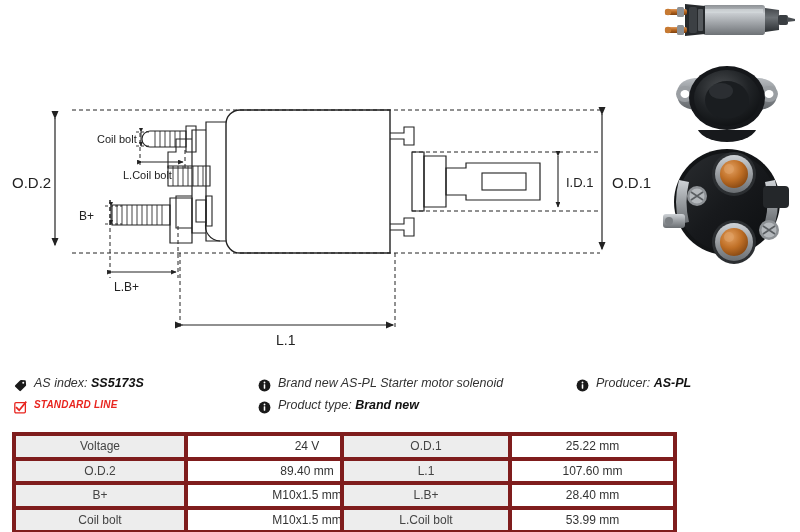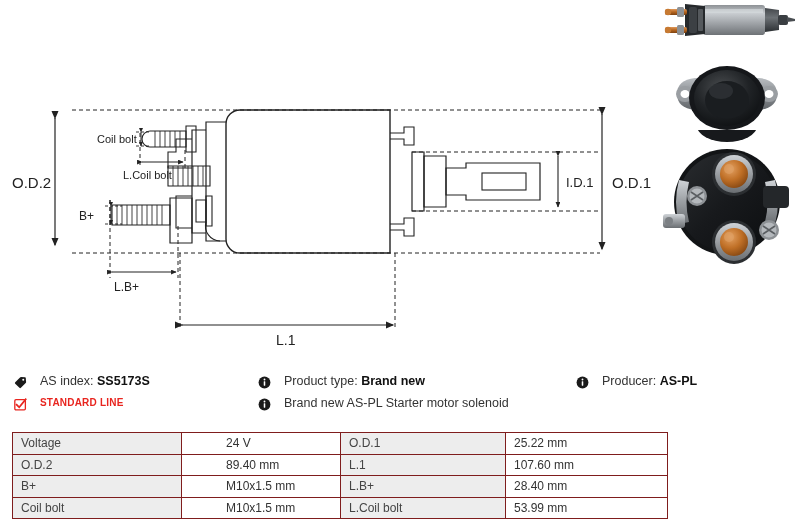--- a/index.html
+++ b/index.html
@@ -21,35 +21,35 @@
   .ph2{top:58px;height:72px;}
   .ph3{top:130px;height:138px;}
   .photo svg{display:block;}
 
   
   .info{position:absolute;left:0;top:370px;width:800px;height:58px;}
   .info-col{position:absolute;top:0;}
   .c1{left:14px;width:240px;}
   .c2{left:258px;width:300px;}
   .c3{left:576px;width:235px;}
-  .info-line{display:flex;align-items:center;gap:13px;height:22px;font-size:12.5px;line-height:18px;}
+  .info-line{display:flex;align-items:flex-end;gap:7px;height:22px;font-size:12.5px;line-height:18px;font-style:italic;}
   .info-line .txt{white-space:nowrap;color:#333;}
   .info-line .txt b{font-weight:bold;color:#111;}
   .std{color:#e8251f;font-weight:bold;font-size:10px;letter-spacing:.2px;}
   .ico{flex:0 0 auto;width:13px;height:13px;margin-top:2px;}
   .ico svg{display:block;}
 
   
   .tables{position:absolute;left:0;top:432px;width:800px;height:98px;}
   table.spec{border-collapse:collapse;position:absolute;top:0;table-layout:fixed;}
   table.spec.left{left:12px;width:318px;}
   table.spec.right{left:340px;width:308px;}
   table.spec td{
     height:20.5px;padding:0 8px;font-size:12px;color:#333;
-    border:1px solid #7f1d1d;text-align:left;vertical-align:middle;
+    border:4px solid #7f1d1d;text-align:center;vertical-align:middle;
     white-space:nowrap;overflow:hidden;
   }
   table.spec td.lab{background:#ededed;color:#444;}
   table.spec td.val{background:#ffffff;color:#333;}
   table.spec.left td.lab{width:152px;}
   table.spec.left td.val{width:150px;padding-left:44px;}
   table.spec.right td.lab{width:148px;}
   table.spec.right td.val{width:145px;}
 </style>
 </head>
@@ -340,31 +340,31 @@
 
     <div class="info-col c2">
       <div class="info-line">
         <span class="ico">
           <svg viewBox="0 0 16 16" width="13" height="13">
             <circle cx="8" cy="8" r="7.3" fill="#1a1a1a"></circle>
             <rect x="7.05" y="6.4" width="1.9" height="5.6" rx=".5" fill="#ffffff"></rect>
             <circle cx="8" cy="4.3" r="1.15" fill="#ffffff"></circle>
           </svg>
         </span>
-        <span class="txt"><span>Product type:</span> <b>Brand new</b></span>
+        <span class="txt">Brand new AS-PL Starter motor solenoid</span>
       </div>
       <div class="info-line">
         <span class="ico">
           <svg viewBox="0 0 16 16" width="13" height="13">
             <circle cx="8" cy="8" r="7.3" fill="#1a1a1a"></circle>
             <rect x="7.05" y="6.4" width="1.9" height="5.6" rx=".5" fill="#ffffff"></rect>
             <circle cx="8" cy="4.3" r="1.15" fill="#ffffff"></circle>
           </svg>
         </span>
-        <span class="txt">Brand new AS-PL Starter motor solenoid</span>
+        <span class="txt"><span>Product type:</span> <b>Brand new</b></span>
       </div>
     </div>
 
     <div class="info-col c3">
       <div class="info-line">
         <span class="ico">
           <svg viewBox="0 0 16 16" width="13" height="13">
             <circle cx="8" cy="8" r="7.3" fill="#1a1a1a"></circle>
             <rect x="7.05" y="6.4" width="1.9" height="5.6" rx=".5" fill="#ffffff"></rect>
             <circle cx="8" cy="4.3" r="1.15" fill="#ffffff"></circle>

